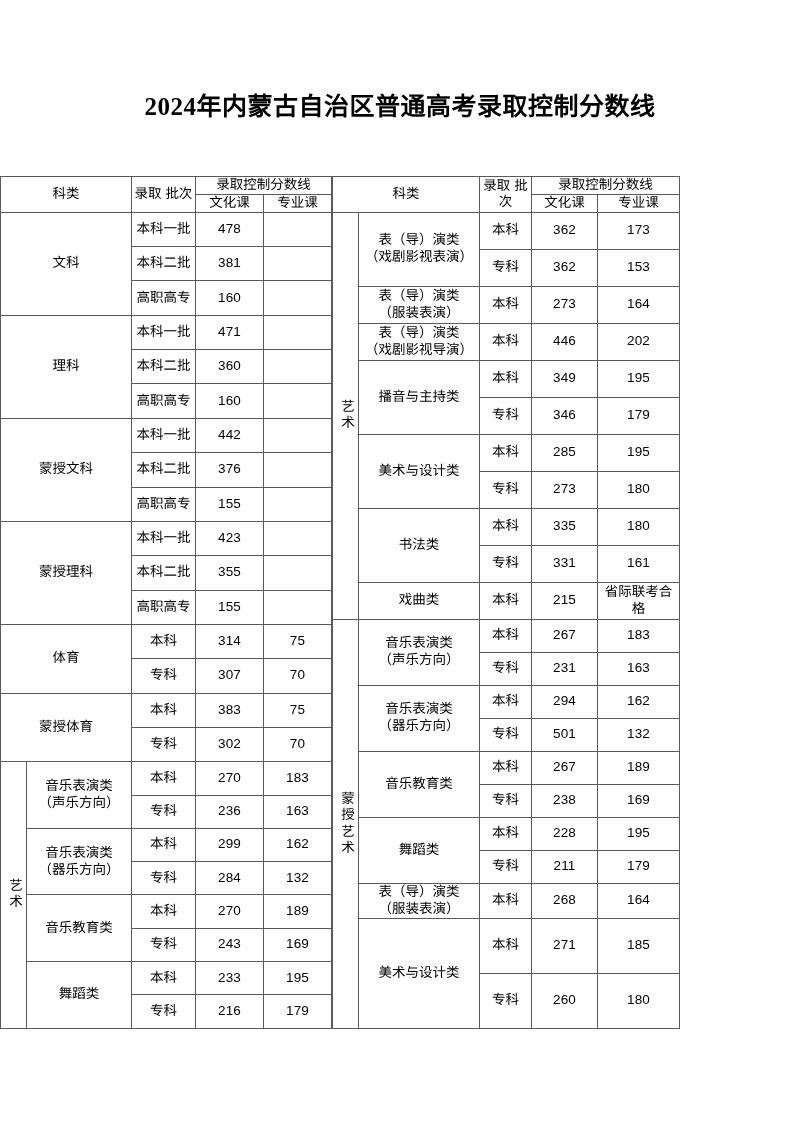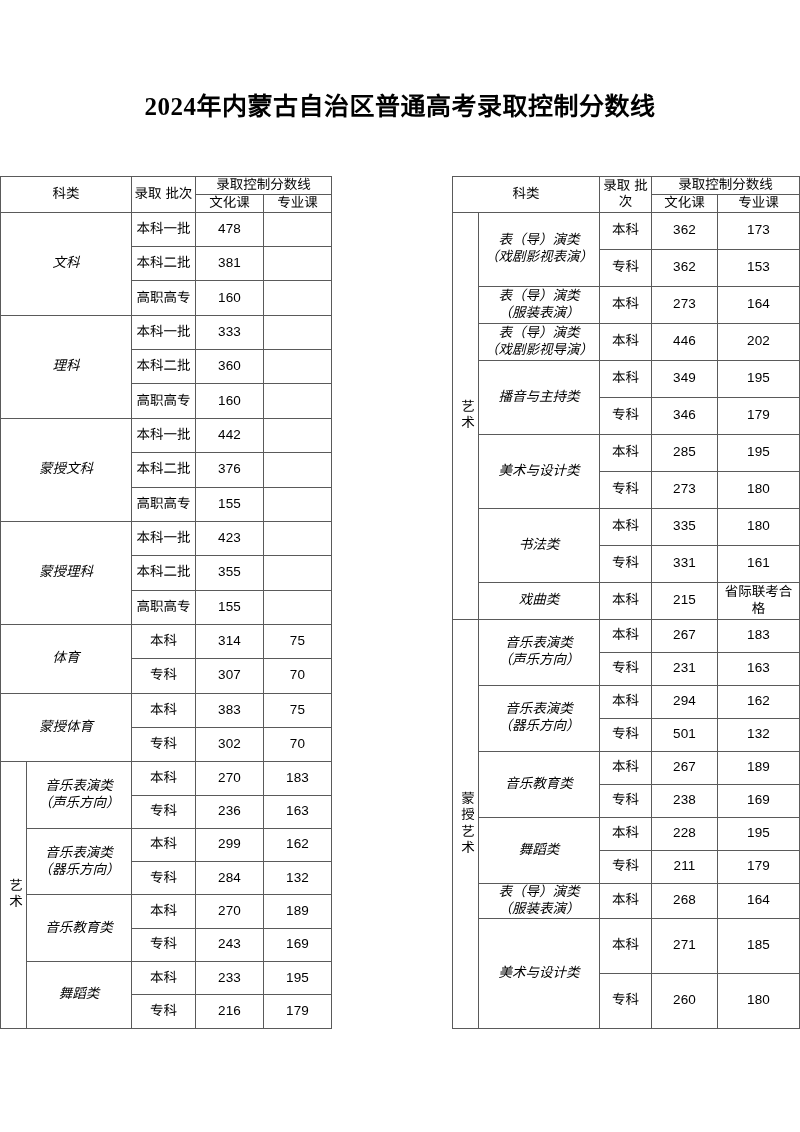--- a/index.html
+++ b/index.html
@@ -45,22 +45,21 @@
     letter-spacing: 0.3px;
     font-family: "Liberation Sans", "DejaVu Sans", sans-serif;
   }
 
   .tables-wrap {
     position: absolute;
     top: 176px;
     left: 0;
     width: 800px;
     display: flex;
-    justify-content: space-between;
-    gap: 16px;
+    justify-content: flex-start;
   }
 
   table.score-table {
     border-collapse: collapse;
     table-layout: fixed;
     font-family: "Liberation Sans", "DejaVu Sans", sans-serif;
     background: #fff;
   }
 
   table.score-table td,
@@ -101,21 +100,21 @@
 
   td.vertical-label {
     writing-mode: vertical-rl;
     text-orientation: upright;
     letter-spacing: 3px;
     font-size: 14px;
     padding: 4px 0;
     white-space: nowrap;
   }
 
-  td.subject-name { font-size: 14px; font-style: italic; }
+  td.subject-name { font-size: 14px; }
   td.subject-name .ln { display: block; }
   td.batch-name { font-size: 13.5px; white-space: nowrap; }
 
   .footnote {
     position: absolute;
     top: 968px;
     left: 0;
     width: 800px;
     text-align: center;
     font-size: 16px;
@@ -168,21 +167,21 @@
             <td class="num"></td>
           </tr>
           <tr style="height: 32px;">
             <td class="batch-name">高职高专</td>
             <td class="num">160</td>
             <td class="num"></td>
           </tr>
           <tr style="height: 32px;">
             <td class="subject-name" rowspan="3" colspan="2">理科</td>
             <td class="batch-name">本科一批</td>
-            <td class="num">333</td>
+            <td class="num">471</td>
             <td class="num"></td>
           </tr>
           <tr style="height: 32px;">
             <td class="batch-name">本科二批</td>
             <td class="num">360</td>
             <td class="num"></td>
           </tr>
           <tr style="height: 32px;">
             <td class="batch-name">高职高专</td>
             <td class="num">160</td>

